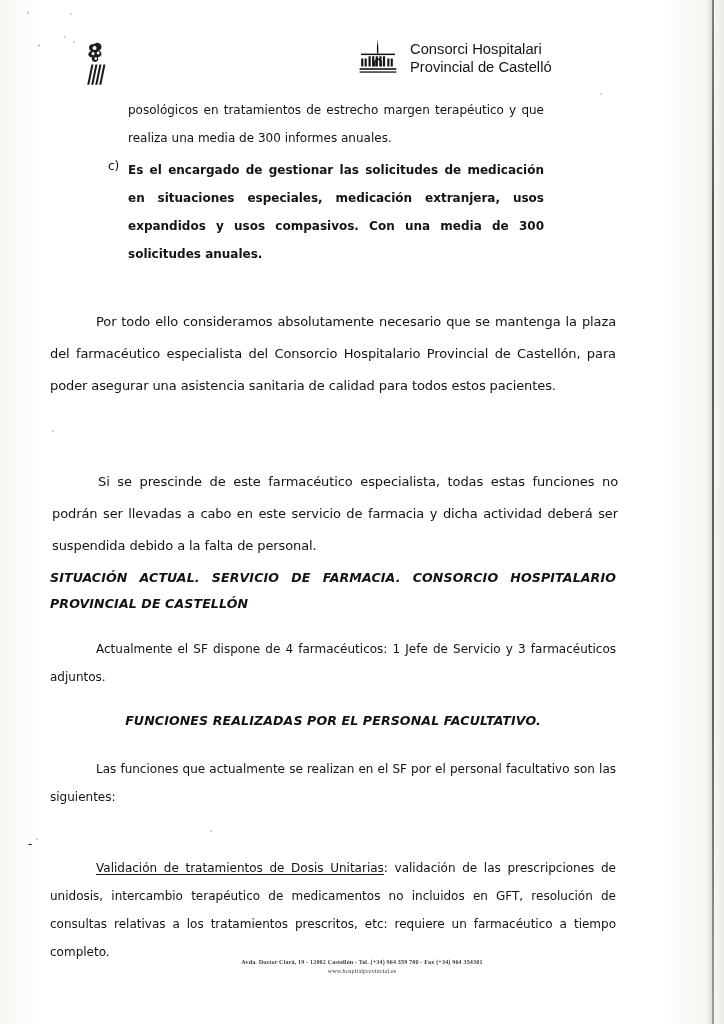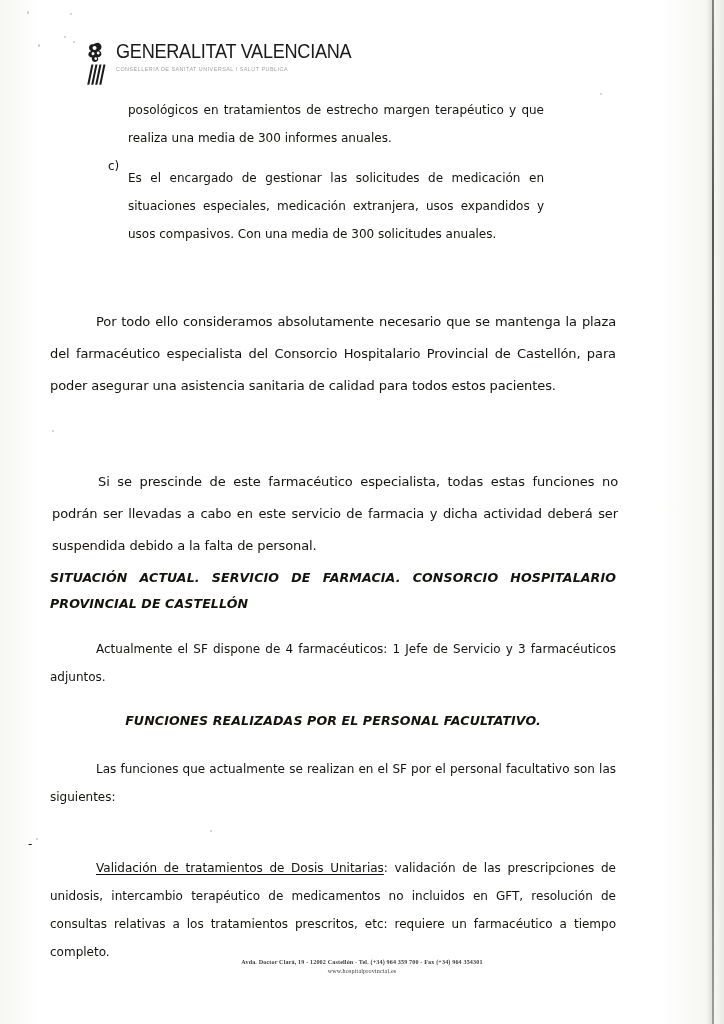--- a/index.html
+++ b/index.html
@@ -219,37 +219,51 @@
           <path d="M6.4 10.2c.7-.3 1.5 0 1.9.6.4.6.3 1.4-.2 1.9-.5.5-1.3.6-1.9.2-.6-.4-.8-1.2-.5-1.8.1-.4.4-.7.7-.9z" fill="#ffffff"></path>
           <path d="M9.3 15.2c.7-.2 1.4.2 1.7.8.2.6 0 1.3-.5 1.7-.6.4-1.3.3-1.8-.2-.4-.5-.5-1.2-.1-1.7.2-.3.4-.5.7-.6z" fill="#ffffff"></path>
         </g>
         <g fill="#1d1d1d">
           <path d="M5.4 22.6h2.1L3.3 42.8H1.2z"></path>
           <path d="M9.4 22.6h2.1L7.3 42.8H5.2z"></path>
           <path d="M13.4 22.6h2.1L11.3 42.8H9.2z"></path>
           <path d="M17.4 22.6h2.1L15.3 42.8h-2.1z"></path>
         </g>
       </svg>
-      <div class="gva-text-wrap">
-        <div class="gva-title">GENERALITAT VALENCIANA</div>
-        <div class="gva-sub">CONSELLERIA DE SANITAT UNIVERSAL I SALUT PUBLICA</div>
+    </div>
+
+    <div class="logo-chp">
+      <svg class="chp-building" viewBox="0 0 46 40">
+        <g fill="#141414">
+          <path d="M22.6 1.2l.7 8.1h-1.4z"></path>
+          <rect x="21.9" y="8.6" width="1.4" height="7"></rect>
+          <rect x="6" y="15.6" width="34" height="1.5"></rect>
+          <path d="M13.5 18.2h2.2v10.4h-2.2zM17.1 18.2h2.2v10.4h-2.2zM20.7 18.2h2.2v10.4h-2.2zM24.3 18.2h2.2v10.4h-2.2zM27.9 18.2h2.2v10.4h-2.2z"></path>
+          <path d="M6.2 20.4h2.1v8.2H6.2zM9.6 20.4h2.1v8.2H9.6zM32.3 20.4h2.1v8.2h-2.1zM35.7 20.4h2.1v8.2h-2.1z"></path>
+          <path d="M19 24.6c0-2.3 1.8-4.1 4-4.1s4 1.8 4 4.1v4h-1.6v-4c0-1.4-1.1-2.5-2.4-2.5s-2.4 1.1-2.4 2.5v4H19z"></path>
+          <rect x="4.6" y="30.2" width="36.8" height="1.6"></rect>
+          <rect x="4.6" y="33.4" width="36.8" height="1.3"></rect>
+        </g>
+      </svg>
+      <div class="chp-text">
+        <div>Consorci Hospitalari</div>
+        <div>Provincial de Castelló</div>
       </div>
     </div>
-
 
   </div>
 
   <div class="content">
 
     <div class="blk normal" style="left:128px; top:96px; width:416px;">
       <span>posológicos en tratamientos de estrecho margen terapéutico y que realiza una media de 300 informes anuales.</span>
     </div>
 
     <div class="marker blk normal" style="left:108px; top:152px; width:20px; text-align:left;">c)</div>
-    <div class="blk normal" style="left:128px; top:164px; width:416px;">
+    <div class="blk normal" style="left:128px; top:156px; width:416px;font-weight:bold;">
       <span>Es el encargado de gestionar las solicitudes de medicación en situaciones especiales, medicación extranjera, usos expandidos y usos compasivos. Con una media de 300 solicitudes anuales.</span>
     </div>
 
     <div class="blk bold indent-first" style="left:50px; top:262px; width:566px;">
       <span>Por todo ello consideramos absolutamente necesario que se mantenga la plaza del farmacéutico especialista del Consorcio Hospitalario Provincial de Castellón, para poder asegurar una asistencia sanitaria de calidad para todos estos pacientes.</span>
     </div>
 
     <div class="blk bold indent-first" style="left:52px; top:422px; width:566px;">
       <span>Si se prescinde de este farmacéutico especialista, todas estas funciones no podrán ser llevadas a cabo en este servicio de farmacia y dicha actividad deberá ser suspendida debido a la falta de personal.</span>
     </div>

